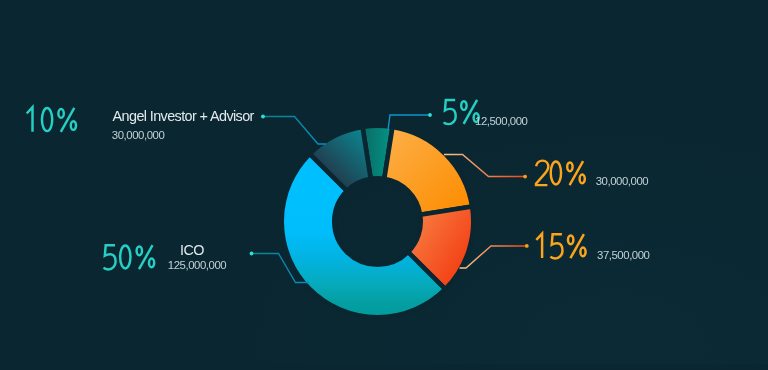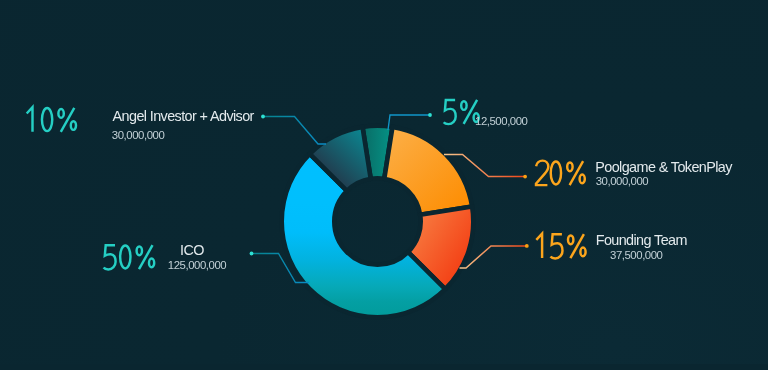--- a/index.html
+++ b/index.html
@@ -115,18 +115,16 @@
   </svg>
 
   <div class="label ttl" style="left:112.6px;top:108.6px">Angel Investor + Advisor</div>
   <div class="label amt" style="left:111.8px;top:130.1px">30,000,000</div>
 
   <div class="label ttl" style="left:180px;top:242.7px">ICO</div>
   <div class="label amt" style="left:167.8px;top:260.1px">125,000,000</div>
 
   <div class="label amt" style="left:475px;top:116.2px">12,500,000</div>
 
-  <div class="label ttl" style="left:595.3px;top:159.7px">Poolgame &amp; TokenPlay</div>
   <div class="label amt" style="left:595.7px;top:176.3px">30,000,000</div>
 
-  <div class="label ttl" style="left:595.7px;top:232.9px">Founding Team</div>
-  <div class="label amt" style="left:610px;top:249.8px">37,500,000</div>
+  <div class="label amt" style="left:597px;top:249.8px">37,500,000</div>
 </div>
 
 </body></html>

